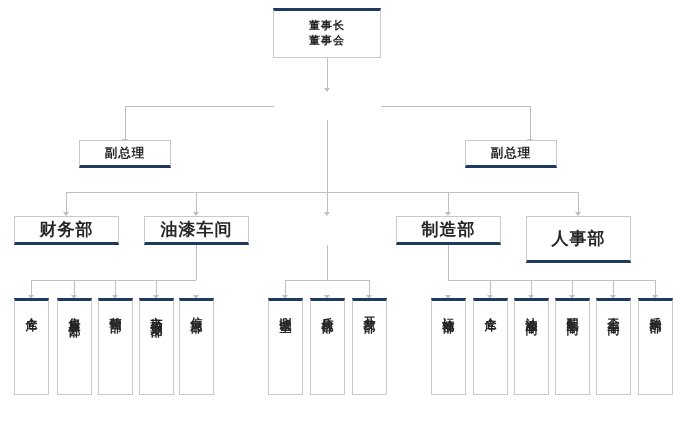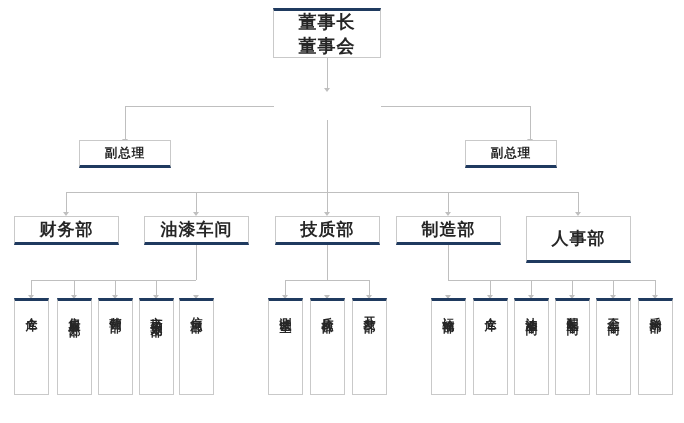--- a/index.html
+++ b/index.html
@@ -52,21 +52,21 @@
     text-align: center;
     line-height: 1.35;
   }
 
   
   .node.top-accent   { border-top: 3px solid #1f3a5f; }
   .node.bottom-accent{ border-bottom: 3px solid #1f3a5f; }
 
   
   .lvl-chairman {
-    font-size: 18px;
+    font-size: 11px;
     font-weight: bold;
   }
   .lvl-gm {
     font-size: 13px;
     font-weight: bold;
   }
   .lvl-vgm {
     font-size: 12.5px;
     font-weight: bold;
   }
@@ -175,23 +175,20 @@
   </div>
 
   <div class="node bottom-accent lvl-dept" style="left:14px; top:216px; width:105px; height:29px;">
     <span class="lbl">财务部</span>
   </div>
 
   <div class="node bottom-accent lvl-dept" style="left:144px; top:216px; width:105px; height:29px;">
     <span class="lbl">油漆车间</span>
   </div>
 
-  <div class="node bottom-accent lvl-dept" style="left:275px; top:216px; width:105px; height:29px;">
-    <span class="lbl">技质部</span>
-  </div>
 
   <div class="node bottom-accent lvl-dept" style="left:396px; top:216px; width:105px; height:29px;">
     <span class="lbl">制造部</span>
   </div>
 
   <div class="node bottom-accent lvl-dept" style="left:526px; top:216px; width:105px; height:47px;">
     <span class="lbl">人事部</span>
   </div>
 
   <div class="node vert top-accent" style="left:14px; top:298px; width:35px; height:97px;">

